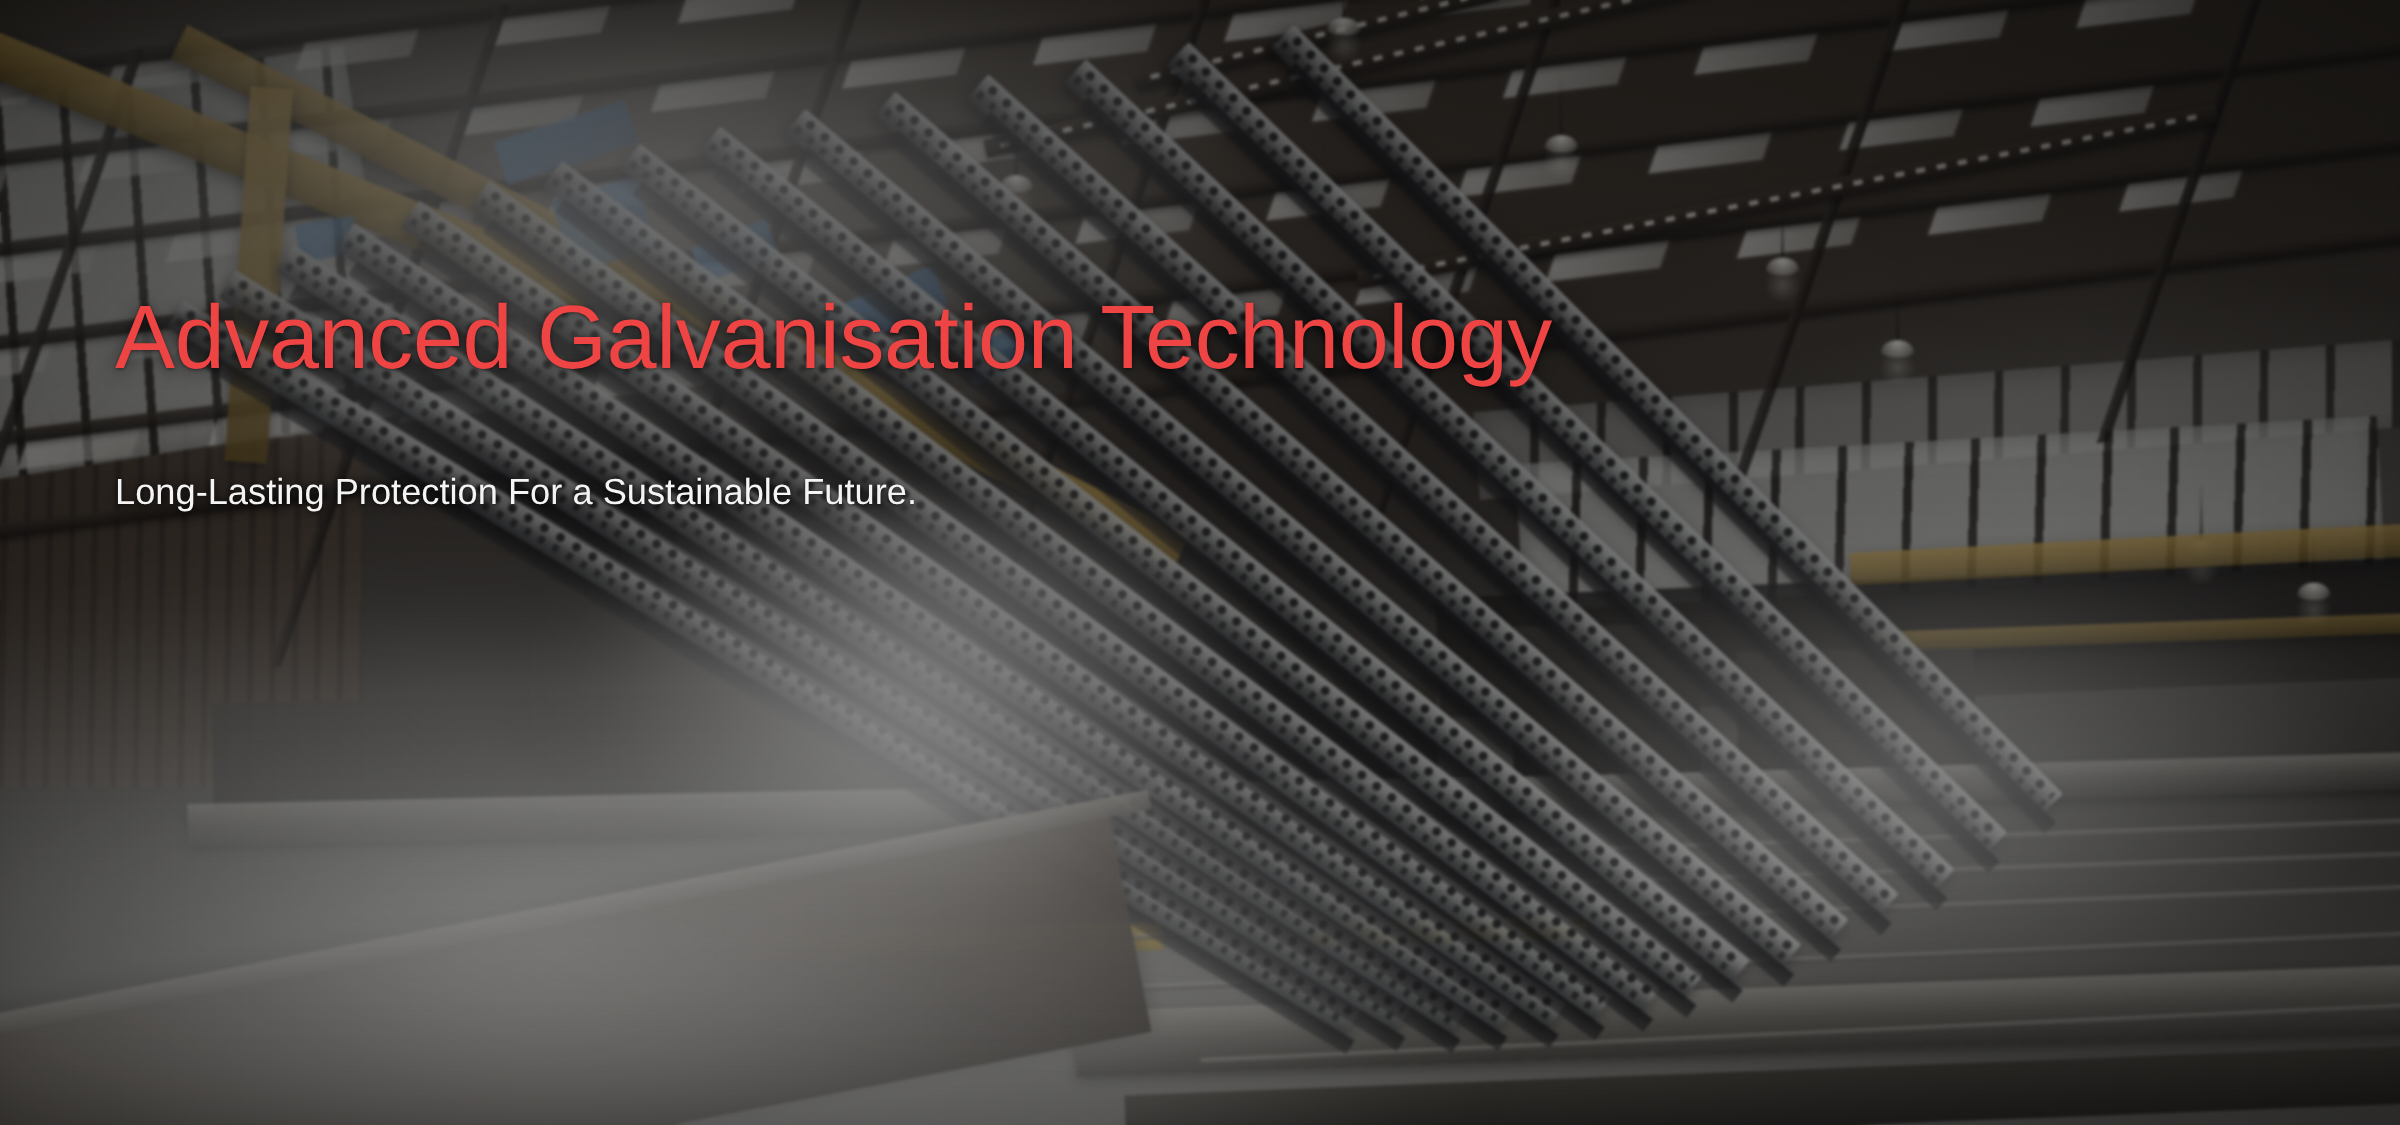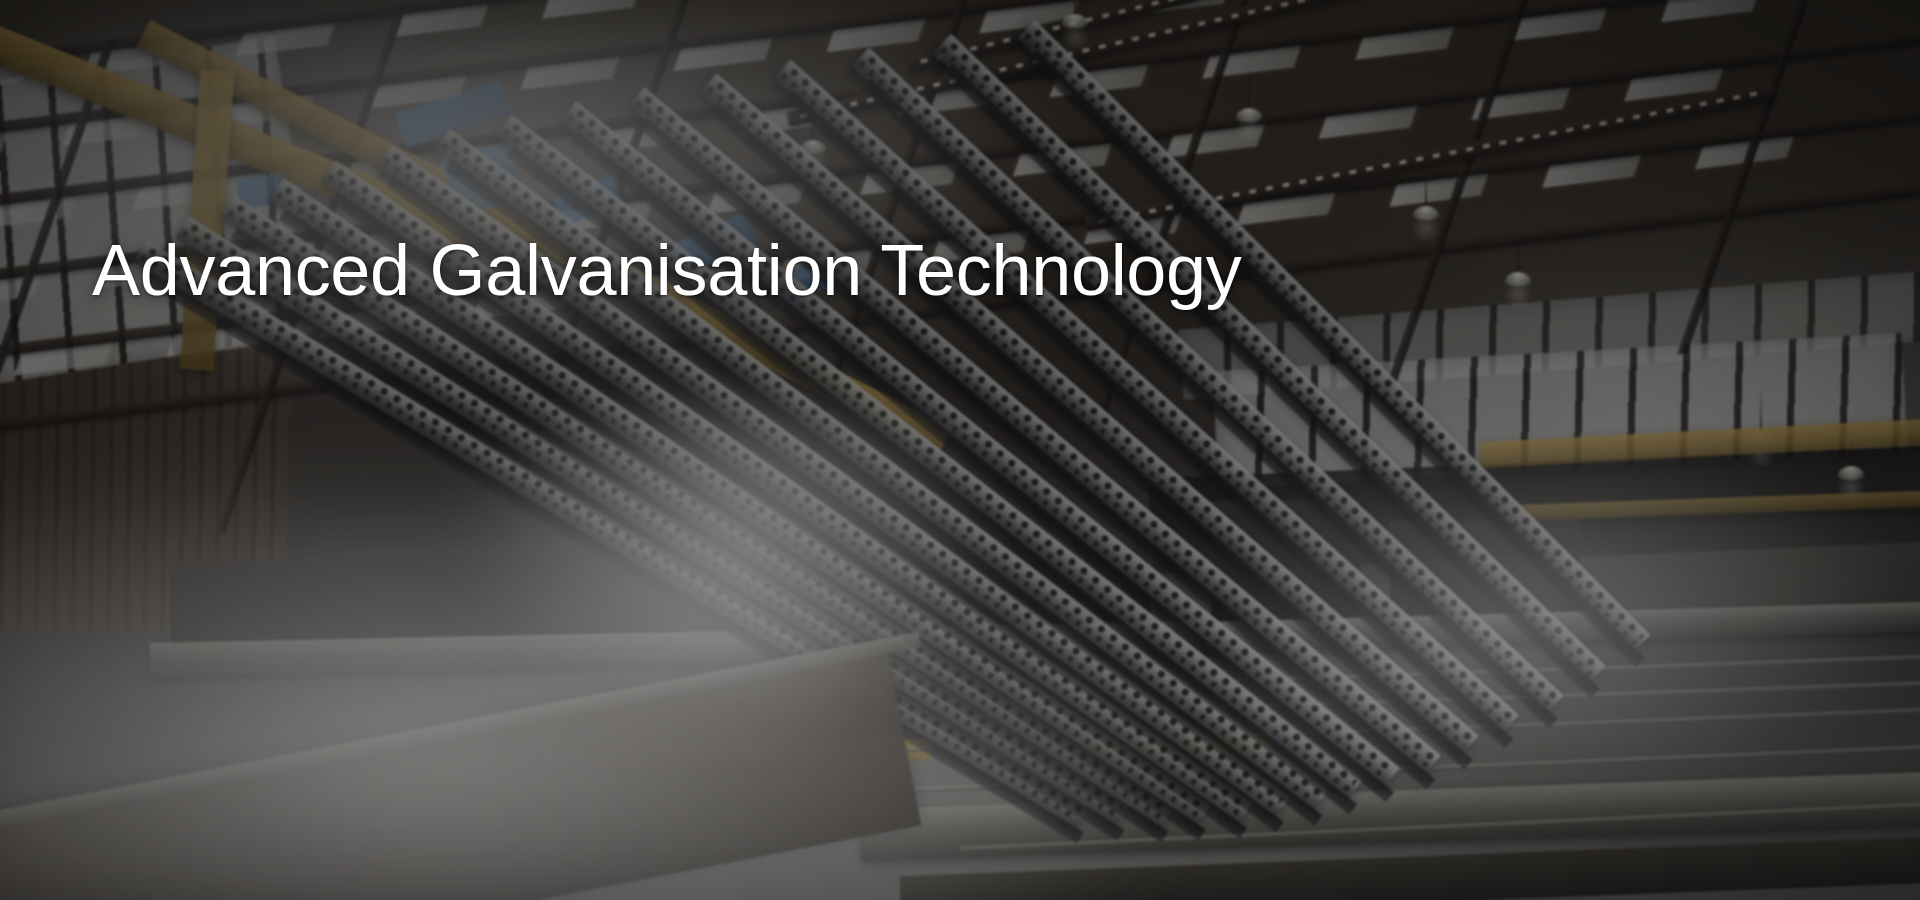--- a/index.html
+++ b/index.html
@@ -379,21 +379,21 @@
     z-index: 30;
     max-width: 1200px;
   }
   .hero-title {
     margin: 0;
     font-family: "Liberation Sans", sans-serif;
     font-size: 72px;
     font-weight: 300;
     line-height: 1.08;
     letter-spacing: -0.3px;
-    color: #ffffff;
+    color: #ef4444;
     text-shadow: 0 2px 14px rgba(0,0,0,0.55), 0 1px 3px rgba(0,0,0,0.45);
     white-space: nowrap;
   }
   .hero-subtitle {
     margin: 0;
     padding-top: 66px;
     font-family: "Liberation Sans", sans-serif;
     font-size: 29px;
     font-weight: 400;
     line-height: 1.25;
@@ -596,15 +596,16 @@
     <div class="steam-right"></div>
 
     <div class="soften"></div>
     <div class="grain"></div>
     <div class="overlay"></div>
     <div class="vignette"></div>
   </div>
 
   <div class="hero-content">
     <h1 class="hero-title">Advanced Galvanisation Technology</h1>
+    <p class="hero-subtitle">Long-Lasting Protection For a Sustainable Future.</p>
   </div>
 
 </div>
 
 </body></html>

